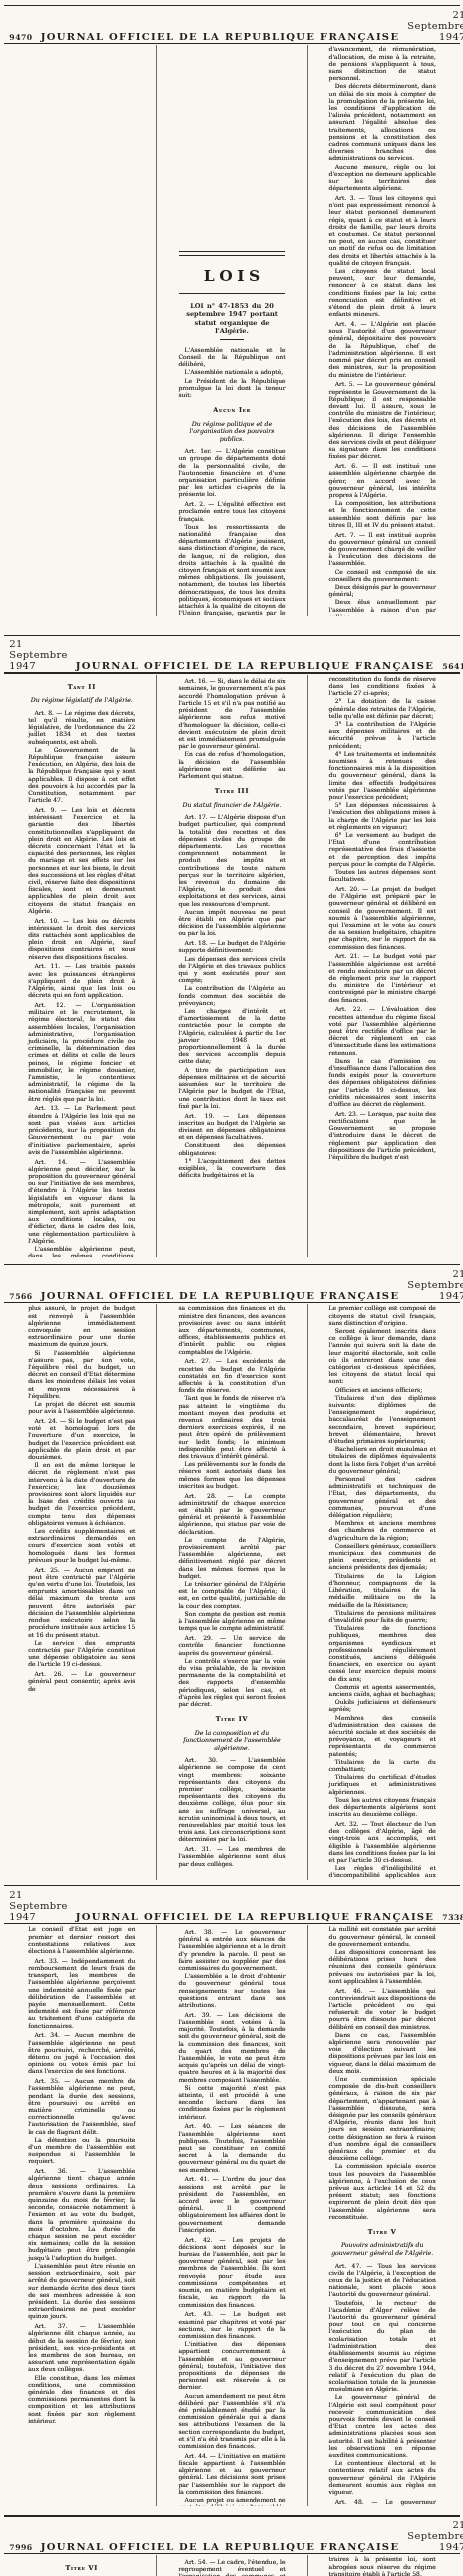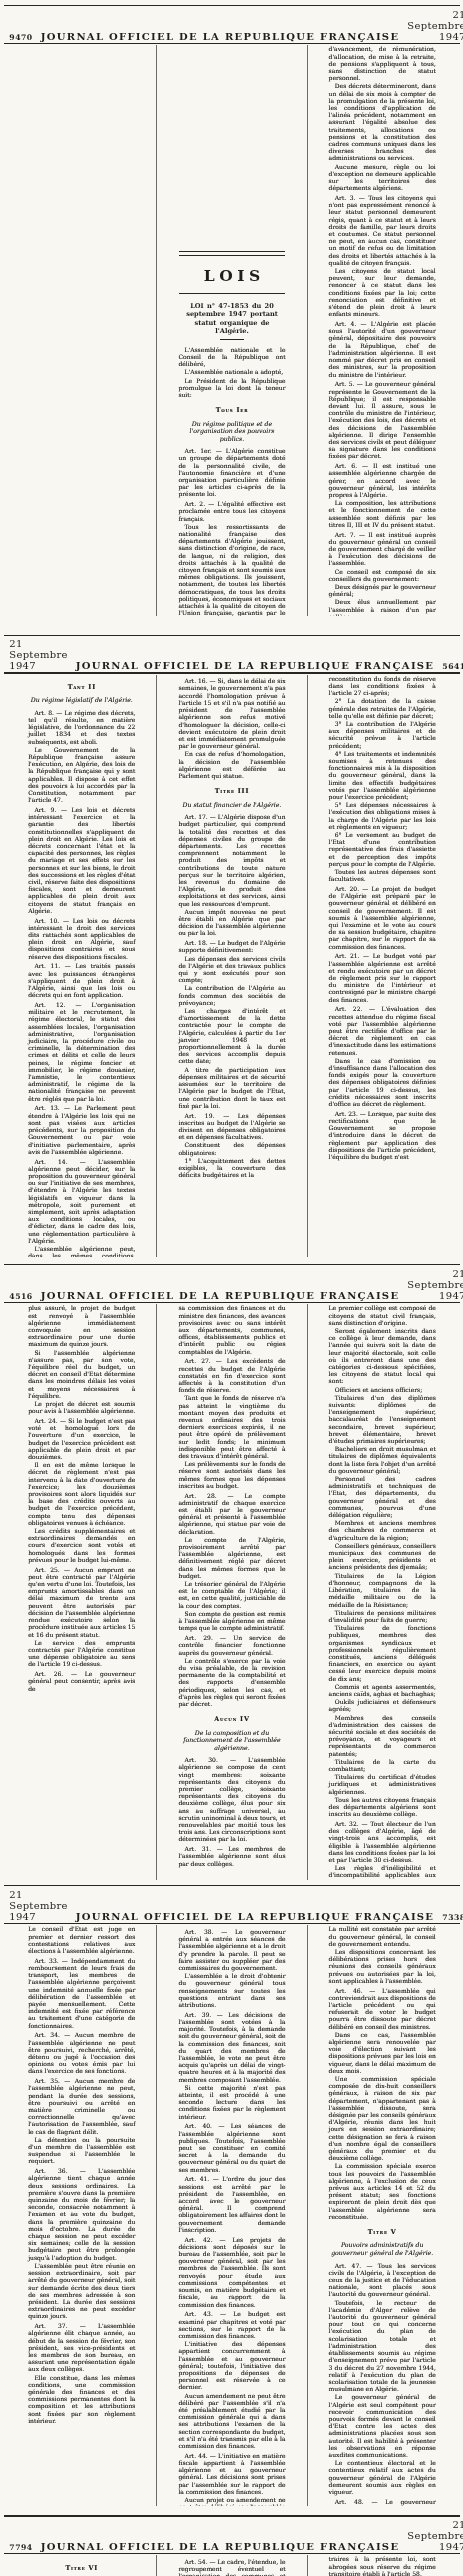--- a/index.html
+++ b/index.html
@@ -47,21 +47,21 @@
         <div class="col">
           <div class="sp" style="height: 206px;"></div>
           <div class="drule"></div>
           <div class="lois">LOIS</div>
           <div class="rule"></div>
           <div class="lawtitle">LOI n° 47-1853 du 20 septembre 1947 portant statut organique de l'Algérie.</div>
           <div class="srule"></div>
           <div class="para">L'Assemblée nationale et le Conseil de la République ont délibéré,</div>
           <div class="para">L'Assemblée nationale a adopté,</div>
           <div class="para">Le Président de la République promulgue la loi dont la teneur suit:</div>
-          <div class="titre">Tous Ier</div>
+          <div class="titre">Aucun Ier</div>
           <div class="subt">Du régime politique et de l'organisation des pouvoirs publics.</div>
           <div class="para art">Art. 1er. — L'Algérie constitue un groupe de départements doté de la personnalité civile, de l'autonomie financière et d'une organisation particulière définie par les articles ci-après de la présente loi.</div>
           <div class="para art">Art. 2. — L'égalité effective est proclamée entre tous les citoyens français.</div>
           <div class="para">Tous les ressortissants de nationalité française des départements d'Algérie jouissent, sans distinction d'origine, de race, de langue, ni de religion, des droits attachés à la qualité de citoyen français et sont soumis aux mêmes obligations. Ils jouissent, notamment, de toutes les libertés démocratiques, de tous les droits politiques, économiques et sociaux attachés à la qualité de citoyen de l'Union française, garantis par le préambule et l'article 81 de la Constitution de la République française. Toutes les fonctions publiques leur sont également accessibles. Dans les armées de terre, de mer ou de l'air, dans la magistrature et dans toutes les administrations, services publics ou concédés, services subventionnés, secteurs nationalisés, les conditions de recrutement, de promotion,</div>
         </div>
         <div class="col">
           <div class="para cont">d'avancement, de rémunération, d'allocation, de mise à la retraite, de pensions s'appliquent à tous, sans distinction de statut personnel.</div>
           <div class="para">Des décrets détermineront, dans un délai de six mois à compter de la promulgation de la présente loi, les conditions d'application de l'alinéa précédent, notamment en assurant l'égalité absolue des traitements, allocations ou pensions et la constitution des cadres communs uniques dans les diverses branches des administrations ou services.</div>
           <div class="para">Aucune mesure, règle ou loi d'exception ne demeure applicable sur les territoires des départements algériens.</div>
           <div class="para art">Art. 3. — Tous les citoyens qui n'ont pas expressément renoncé à leur statut personnel demeurent régis, quant à ce statut et à leurs droits de famille, par leurs droits et coutumes. Ce statut personnel ne peut, en aucun cas, constituer un motif de refus ou de limitation des droits et libertés attachés à la qualité de citoyen français.</div>
@@ -133,21 +133,21 @@
           <div class="para art">Art. 22. — L'évaluation des recettes attendue du régime fiscal voté par l'assemblée algérienne peut être rectifiée d'office par le décret de règlement en cas d'inexactitude dans les estimations retenues.</div>
           <div class="para">Dans le cas d'omission ou d'insuffisance dans l'allocation des fonds exigés pour la couverture des dépenses obligatoires définies par l'article 19 ci-dessus, les crédits nécessaires sont inscrits d'office au décret de règlement.</div>
           <div class="para art">Art. 23. — Lorsque, par suite des rectifications que le Gouvernement se propose d'introduire dans le décret de règlement par application des dispositions de l'article précédent, l'équilibre du budget n'est</div>
         </div>
       </div>
     </div>
     <div class="page" style="height: 623px;">
       <div class="sp" style="height: 7.2px;"></div>
       <div class="bar"></div>
       <div class="phead">
-        <div class="side pnum">4516</div>
+        <div class="side pnum">7566</div>
         <div class="hc">JOURNAL OFFICIEL DE LA REPUBLIQUE FRANÇAISE</div>
         <div class="side rgt pdate">21 Septembre 1947</div>
       </div>
       <div class="bar"></div>
       <div class="cols" style="height: 595px;">
         <div class="col">
           <div class="para cont">plus assuré, le projet de budget est renvoyé à l'assemblée algérienne immédiatement convoquée en session extraordinaire pour une durée maximum de quinze jours.</div>
           <div class="para">Si l'assemblée algérienne n'assure pas, par son vote, l'équilibre réel du budget, un décret en conseil d'Etat détermine dans les moindres délais les voies et moyens nécessaires à l'équilibre.</div>
           <div class="para">Le projet de décret est soumis pour avis à l'assemblée algérienne.</div>
           <div class="para art">Art. 24. — Si le budget n'est pas voté et homologué lors de l'ouverture d'un exercice, le budget de l'exercice précédent est applicable de plein droit et par douzièmes.</div>
@@ -161,21 +161,21 @@
           <div class="para cont">sa commission des finances et du ministre des finances, des avances provisoires avec ou sans intérêt aux départements, communes, offices, établissements publics et d'intérêt public ou régies comptables de l'Algérie.</div>
           <div class="para art">Art. 27. — Les excédents de recettes du budget de l'Algérie constatés en fin d'exercice sont affectés à la constitution d'un fonds de réserve.</div>
           <div class="para">Tant que le fonds de réserve n'a pas atteint le vingtième du montant moyen des produits et revenus ordinaires des trois derniers exercices expirés, il ne peut être opéré de prélèvement sur ledit fonds; le minimum indisponible peut être affecté à des travaux d'intérêt général.</div>
           <div class="para">Les prélèvements sur le fonds de réserve sont autorisés dans les mêmes formes que les dépenses inscrites au budget.</div>
           <div class="para art">Art. 28. — Le compte administratif de chaque exercice est établi par le gouverneur général et présenté à l'assemblée algérienne, qui statue par voie de déclaration.</div>
           <div class="para">Le compte de l'Algérie, provisoirement arrêté par l'assemblée algérienne, est définitivement réglé par décret dans les mêmes formes que le budget.</div>
           <div class="para">Le trésorier général de l'Algérie est le comptable de l'Algérie; il est, en cette qualité, justiciable de la cour des comptes.</div>
           <div class="para">Son compte de gestion est remis à l'assemblée algérienne en même temps que le compte administratif.</div>
           <div class="para art">Art. 29. — Un service de contrôle financier fonctionne auprès du gouverneur général.</div>
           <div class="para">Le contrôle s'exerce par la voie du visa préalable, de la revision permanente de la comptabilité et des rapports d'ensemble périodiques, selon les cas, et d'après les règles qui seront fixées par décret.</div>
-          <div class="titre">Aucun IV</div>
+          <div class="titre">Titre IV</div>
           <div class="subt">De la composition et du fonctionnement de l'assemblée algérienne.</div>
           <div class="para art">Art. 30. — L'assemblée algérienne se compose de cent vingt membres: soixante représentants des citoyens du premier collège, soixante représentants des citoyens du deuxième collège, élus pour six ans au suffrage universel, au scrutin uninominal à deux tours, et renouvelables par moitié tous les trois ans. Les circonscriptions sont déterminées par la loi.</div>
           <div class="para art">Art. 31. — Les membres de l'assemblée algérienne sont élus par deux collèges.</div>
         </div>
         <div class="col">
           <div class="para cont">Le premier collège est composé de citoyens de statut civil français, sans distinction d'origine.</div>
           <div class="para">Seront également inscrits dans ce collège à leur demande, dans l'année qui suivra soit la date de leur majorité électorale, soit celle où ils entreront dans une des catégories ci-dessous spécifiées, les citoyens de statut local qui sont:</div>
           <div class="para">Officiers et anciens officiers;</div>
           <div class="para">Titulaires d'un des diplômes suivants: diplômes de l'enseignement supérieur, baccalauréat de l'enseignement secondaire, brevet supérieur, brevet élémentaire, brevet d'études primaires supérieures;</div>
           <div class="para">Bacheliers en droit musulman et titulaires de diplômes équivalents dont la liste fera l'objet d'un arrêté du gouverneur général;</div>
@@ -249,21 +249,21 @@
           <div class="para art">Art. 48. — Le gouverneur général est assisté d'une administration centrale dont l'organisation générale sera déterminée par un règlement d'administration publique pris sur sa proposition, après avis de l'assemblée algérienne.</div>
           <div class="para art">Art. 49. — Le gouverneur général absent ou empêché est suppléé par le secrétaire général.</div>
           <div class="para">Ce dernier préside notamment, dans ce cas, aux délibérations du conseil de gouvernement.</div>
         </div>
       </div>
     </div>
     <div class="page" style="height: 607px;">
       <div class="sp" style="height: 9.3px;"></div>
       <div class="bar"></div>
       <div class="phead">
-        <div class="side pnum">7794</div>
+        <div class="side pnum">7996</div>
         <div class="hc">JOURNAL OFFICIEL DE LA REPUBLIQUE FRANÇAISE</div>
         <div class="side rgt pdate">21 Septembre 1947</div>
       </div>
       <div class="bar"></div>
       <div class="cols" style="height: 577px;">
         <div class="col">
           <div class="titre">Titre VI</div>
           <div class="subt">Dispositions diverses et transitoires.</div>
           <div class="para art">Art. 50. — Le régime spécial des territoires du Sud est supprimé. Ces territoires sont considérés comme départements.</div>
         </div>

